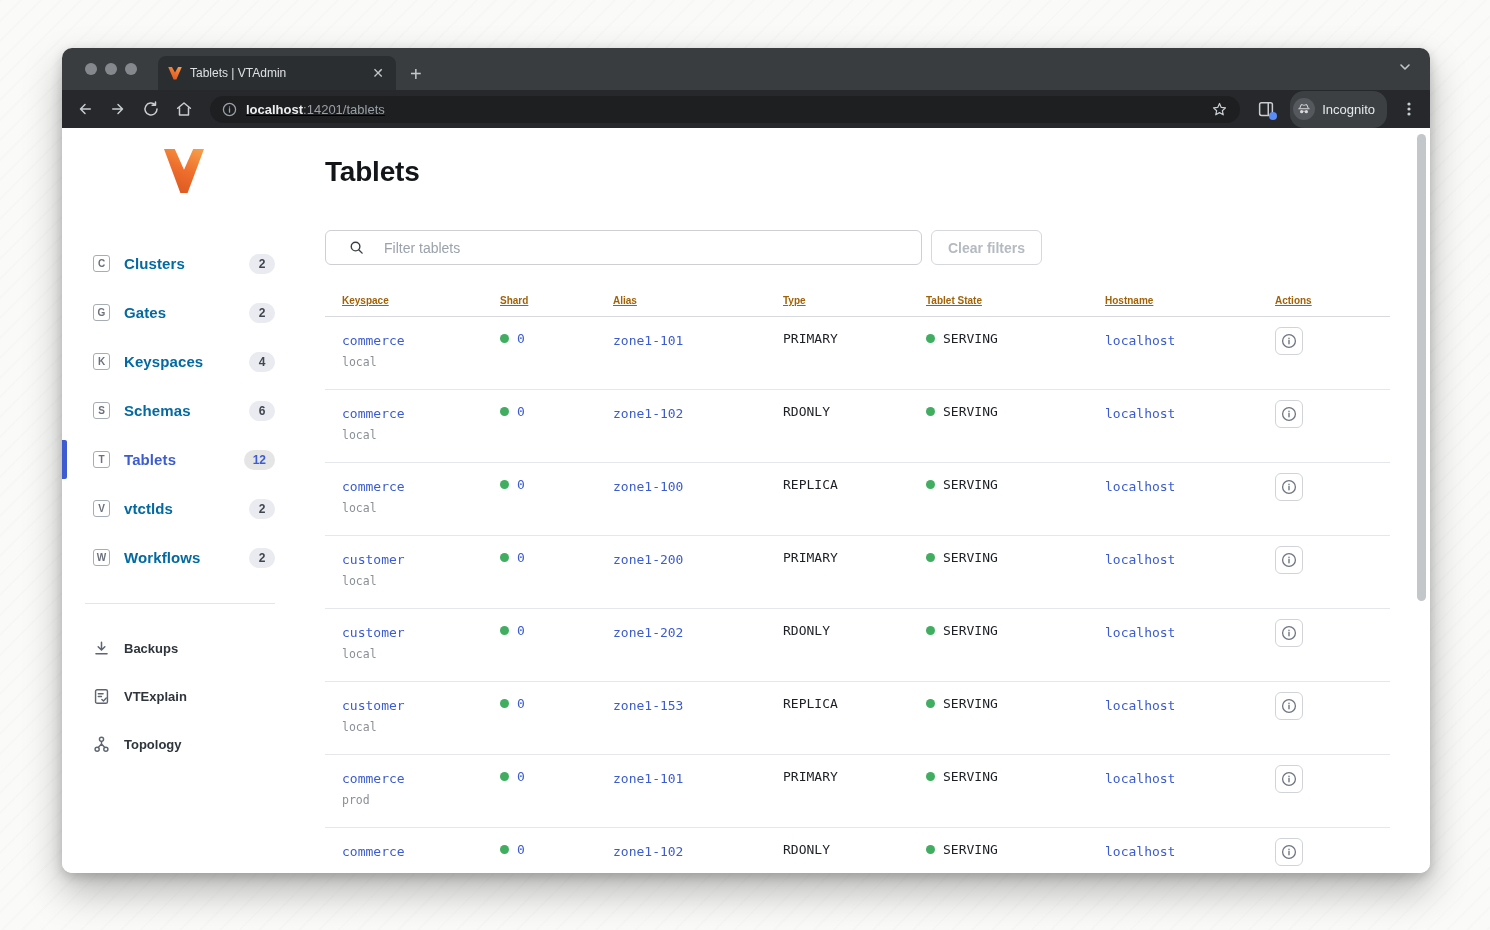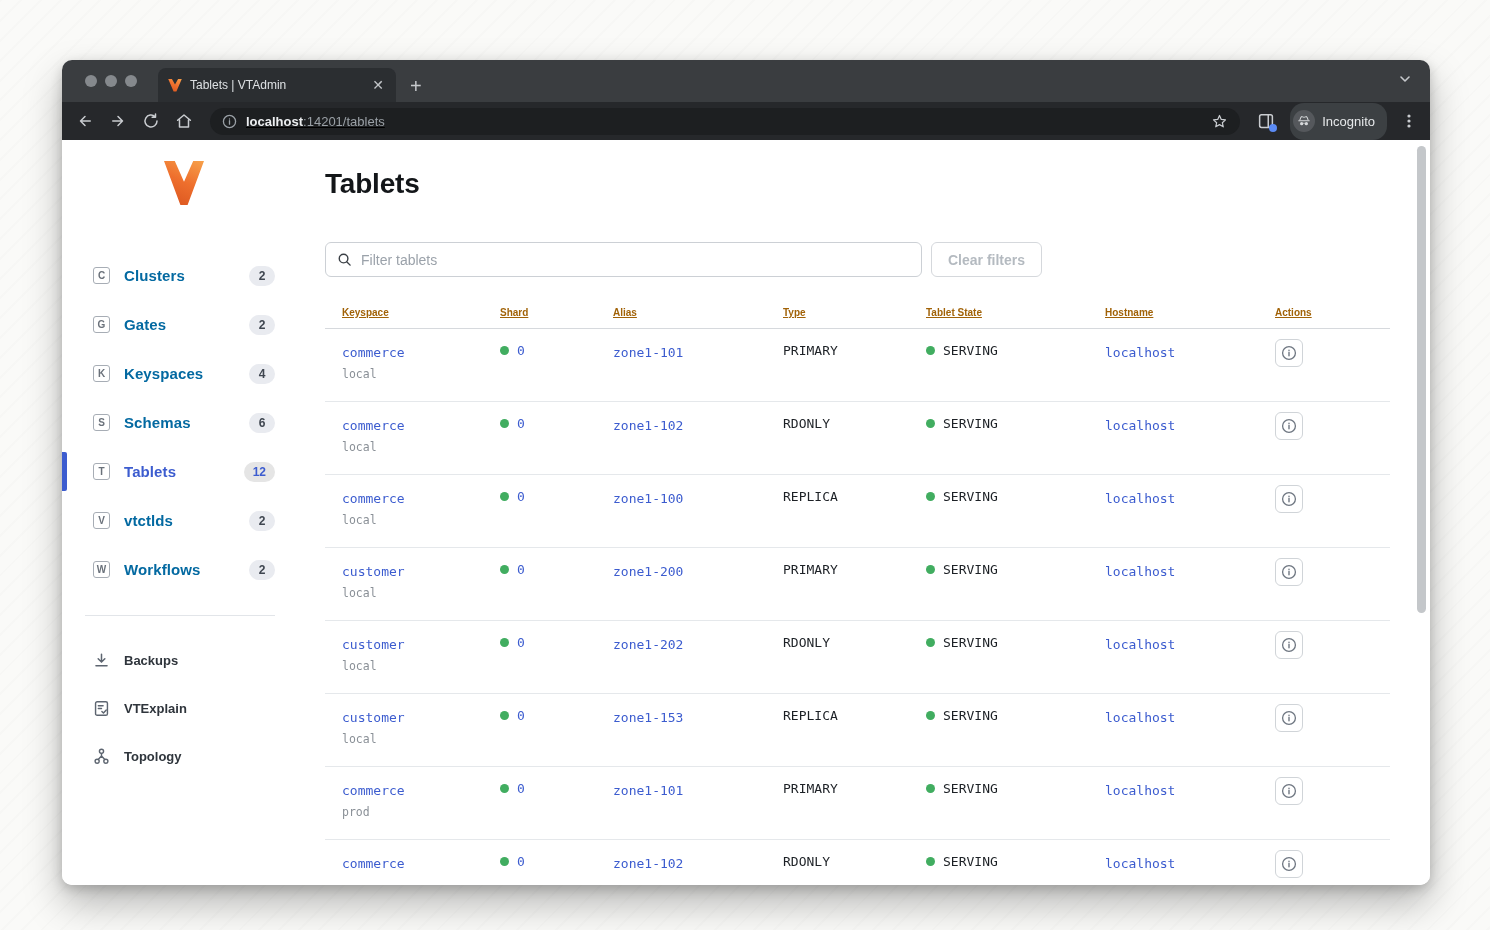--- a/index.html
+++ b/index.html
@@ -4,21 +4,21 @@
 <style>
   * { margin:0; padding:0; box-sizing:border-box; }
   html,body { width:1490px; height:930px; }
   body {
     font-family:"Liberation Sans", sans-serif;
     background:#fafaf8;
     background-image:repeating-linear-gradient(135deg, rgba(0,0,0,0.012) 0 2px, transparent 2px 14px);
     position:relative; overflow:hidden;
   }
   .window {
-    position:absolute; left:62px; top:60px; width:1368px; height:825px;
+    position:absolute; left:62px; top:48px; width:1368px; height:825px;
     border-radius:10px; overflow:hidden;
     box-shadow:0 18px 38px rgba(0,0,0,.28), 0 4px 12px rgba(0,0,0,.18);
     display:flex; flex-direction:column; background:#fff;
   }
   
   .tabstrip { height:42px; background:#3a3d40; display:flex; align-items:flex-end; flex:none; position:relative; }
   .traffic { display:flex; gap:8px; align-items:center; position:absolute; left:23px; top:15px; }
   .light { width:12px; height:12px; border-radius:50%; background:#85898d; }
   .tab {
     margin-left:96px; width:238px; height:34px; background:#2b2e31;
@@ -69,21 +69,21 @@
   .divider { height:1px; background:#e2e5e9; margin:21px 0 20px -8px; }
   .tool-item { height:48px; display:flex; align-items:center; cursor:pointer; }
   .tool-ic { width:19px; height:19px; flex:none; margin-left:-1px; }
   .tool-label { margin-left:13px; font-size:13px; font-weight:700; color:#2f353c; }
   
   .main { flex:1; padding:28px 40px 0 25px; min-width:0; }
   .page-title { font-size:28px; font-weight:800; color:#131619; letter-spacing:-.2px; }
   .filter-row { margin-top:42px; display:flex; gap:9px; }
   .search-box {
     width:597px; height:35px; border:1px solid #ccd0d5; border-radius:6px;
-    display:flex; align-items:center; padding:0 11px; gap:9px; background:#fff;
+    display:flex; align-items:center; padding:0 23px; gap:20px; background:#fff;
   }
   .search-box input { border:none; outline:none; flex:1; font-size:14px; color:#33383f; font-family:"Liberation Sans",sans-serif; }
   .search-box input::placeholder { color:#9ba2aa; }
   .clear-btn {
     height:35px; padding:0 16px; border:1px solid #d5d8dc; border-radius:6px; background:#fff;
     color:#b4bac0; font-size:14px; font-weight:700; font-family:"Liberation Sans",sans-serif;
   }
   
   .table { margin-top:30px; }
   .grid-row { display:grid; grid-template-columns:175px 113px 170px 143px 179px 170px 1fr; align-items:start; }

